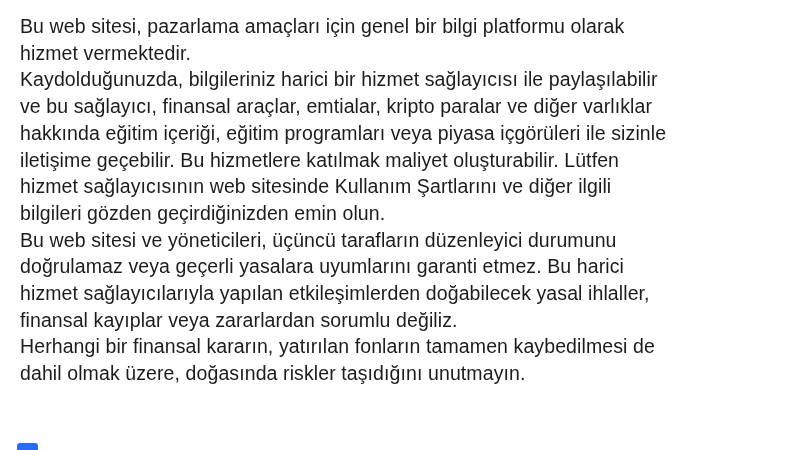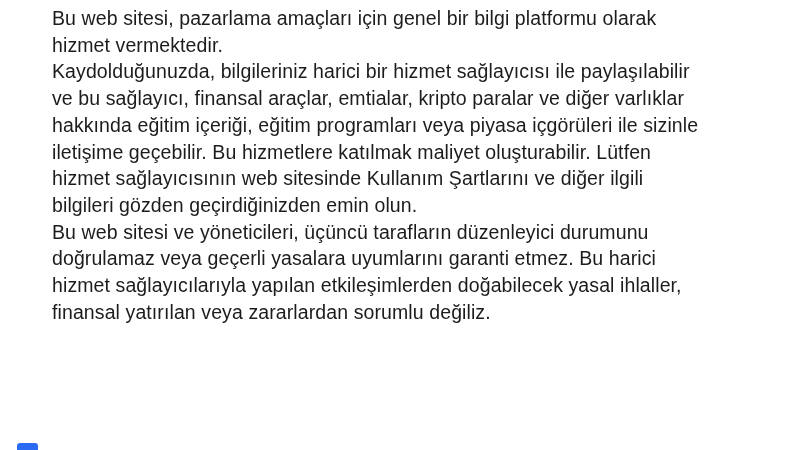--- a/index.html
+++ b/index.html
@@ -9,25 +9,24 @@
   body {
     width: 800px;
     height: 450px;
     overflow: hidden;
     background: #ffffff;
     position: relative;
     font-family: "Liberation Sans", "DejaVu Sans", sans-serif;
   }
   .disclaimer-wrap {
     position: absolute;
-    top: 4px;
+    top: 12px;
     left: 20px;
     right: 4px;
     padding-top: 1px;
-    margin-left: 32px;
   }
   .disclaimer-paragraph {
     margin: 0;
     padding: 0;
     white-space: pre-line;
     font-size: 19.5px;
     line-height: 26.7px;
     color: #1c1c1c;
     letter-spacing: 0.1px;
   }
@@ -50,16 +49,18 @@
 hizmet vermektedir.</p>
   <p class="disclaimer-paragraph">Kaydolduğunuzda, bilgileriniz harici bir hizmet sağlayıcısı ile paylaşılabilir
 ve bu sağlayıcı, finansal araçlar, emtialar, kripto paralar ve diğer varlıklar
 hakkında eğitim içeriği, eğitim programları veya piyasa içgörüleri ile sizinle
 iletişime geçebilir. Bu hizmetlere katılmak maliyet oluşturabilir. Lütfen
 hizmet sağlayıcısının web sitesinde Kullanım Şartlarını ve diğer ilgili
 bilgileri gözden geçirdiğinizden emin olun.</p>
   <p class="disclaimer-paragraph">Bu web sitesi ve yöneticileri, üçüncü tarafların düzenleyici durumunu
 doğrulamaz veya geçerli yasalara uyumlarını garanti etmez. Bu harici
 hizmet sağlayıcılarıyla yapılan etkileşimlerden doğabilecek yasal ihlaller,
-finansal yatırılan veya zararlardan sorumlu değiliz.</p>
+finansal kayıplar veya zararlardan sorumlu değiliz.</p>
+  <p class="disclaimer-paragraph">Herhangi bir finansal kararın, yatırılan fonların tamamen kaybedilmesi de
+dahil olmak üzere, doğasında riskler taşıdığını unutmayın.</p>
 </main>
 
 <div class="partial-button"></div>
 
 </body></html>

